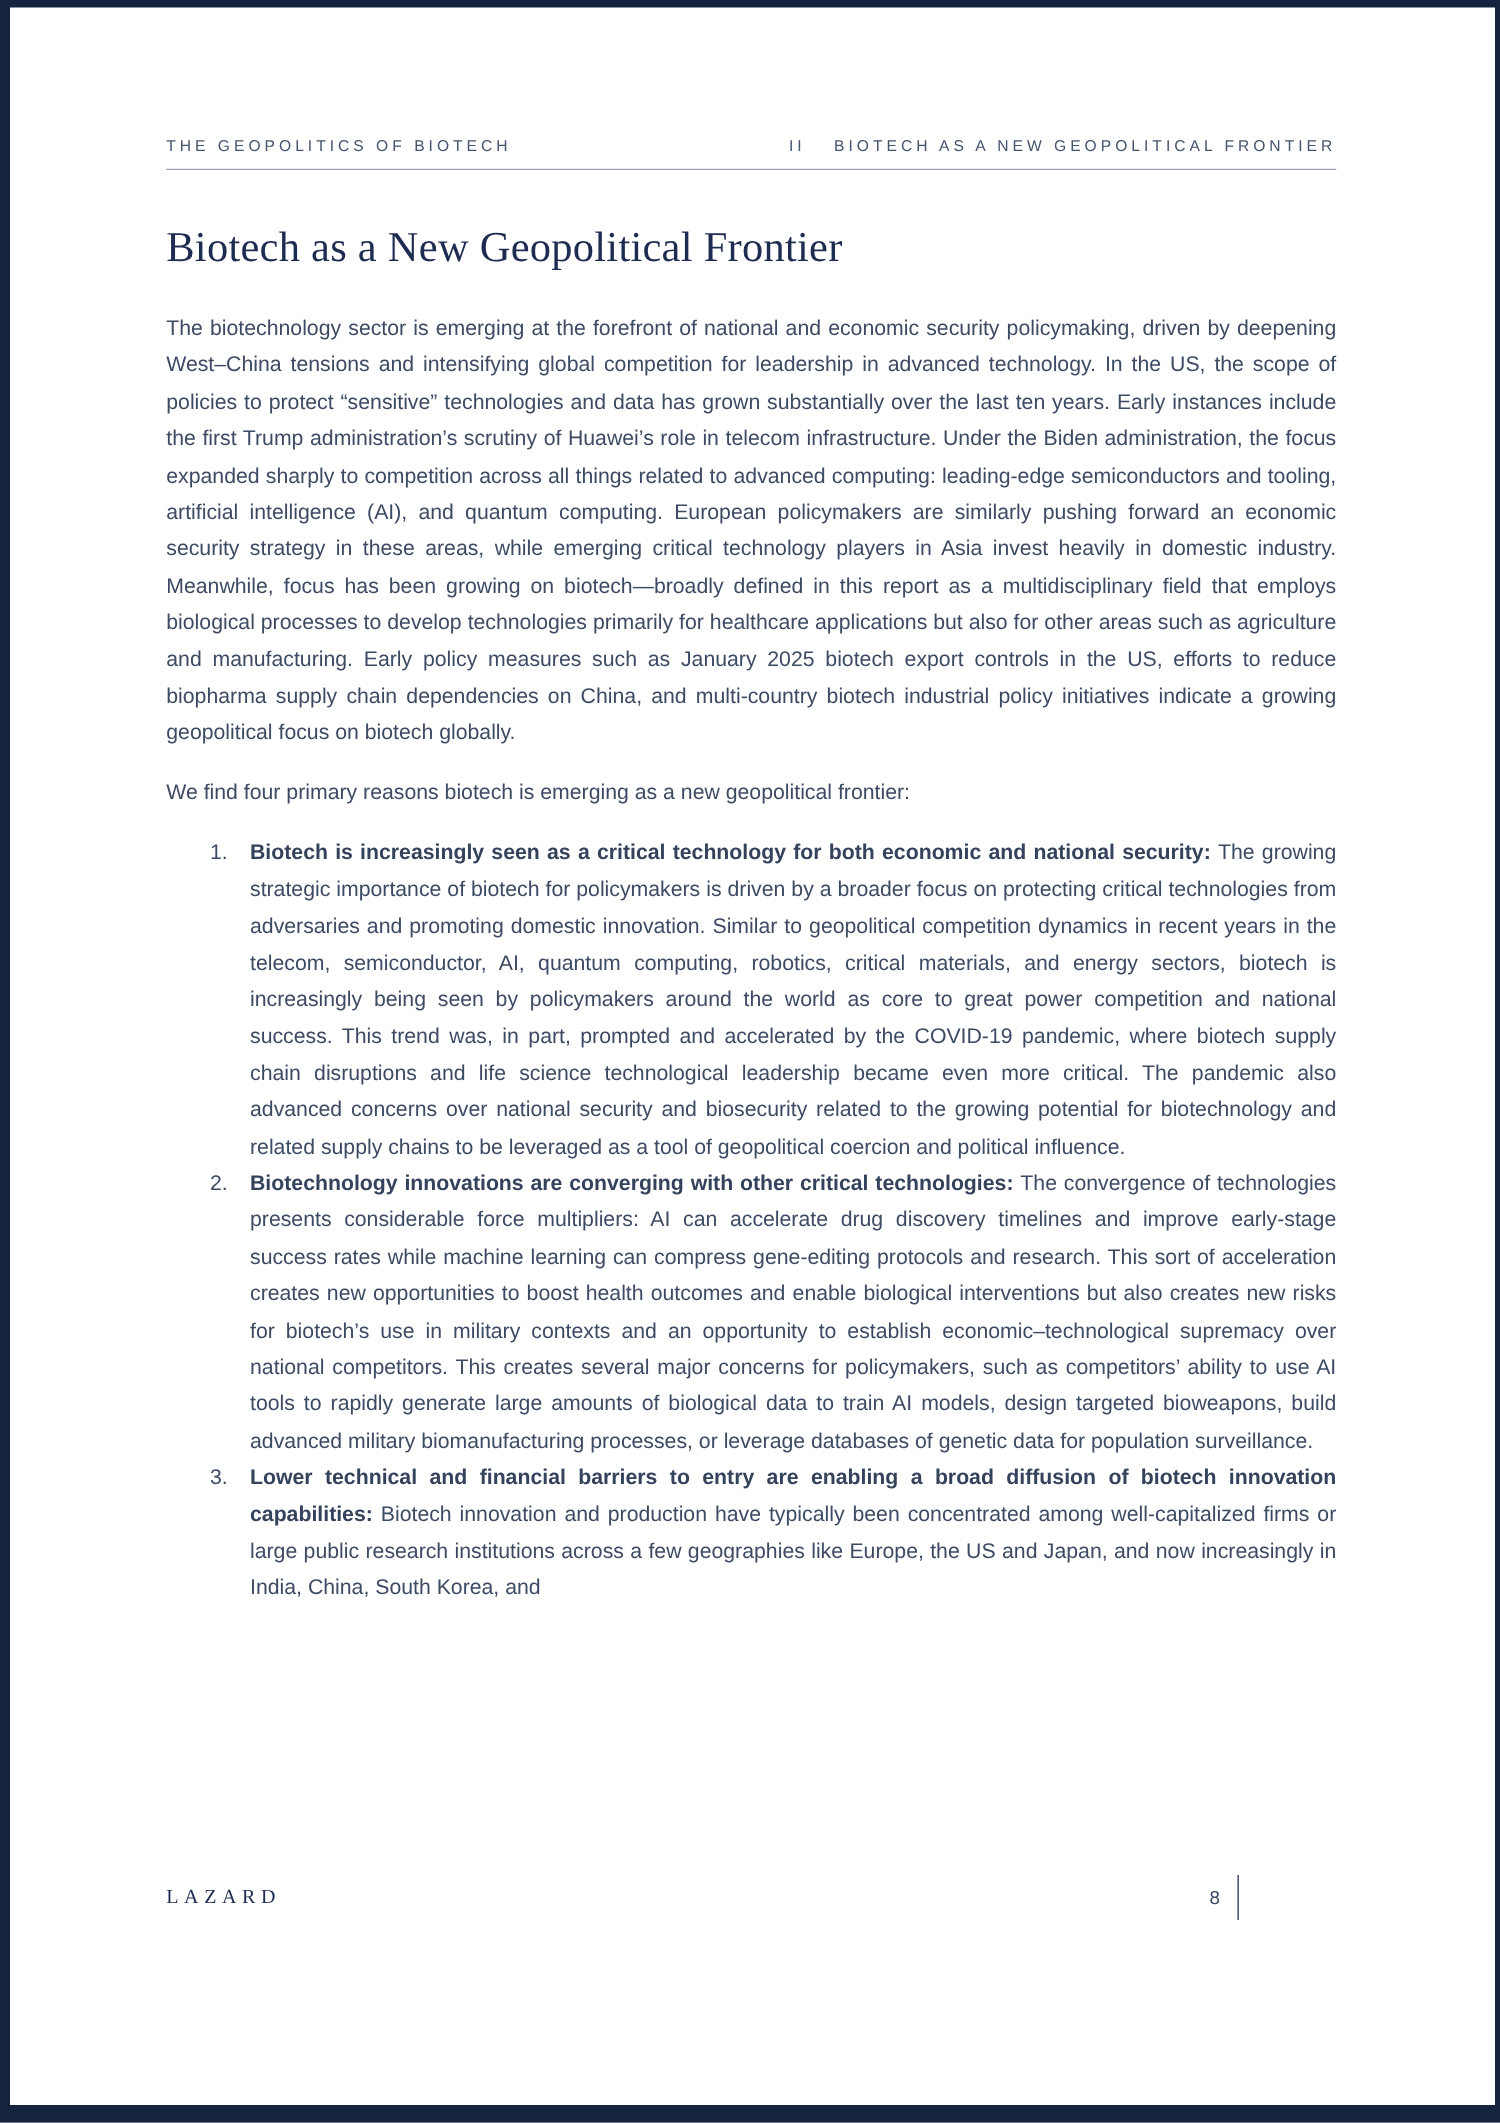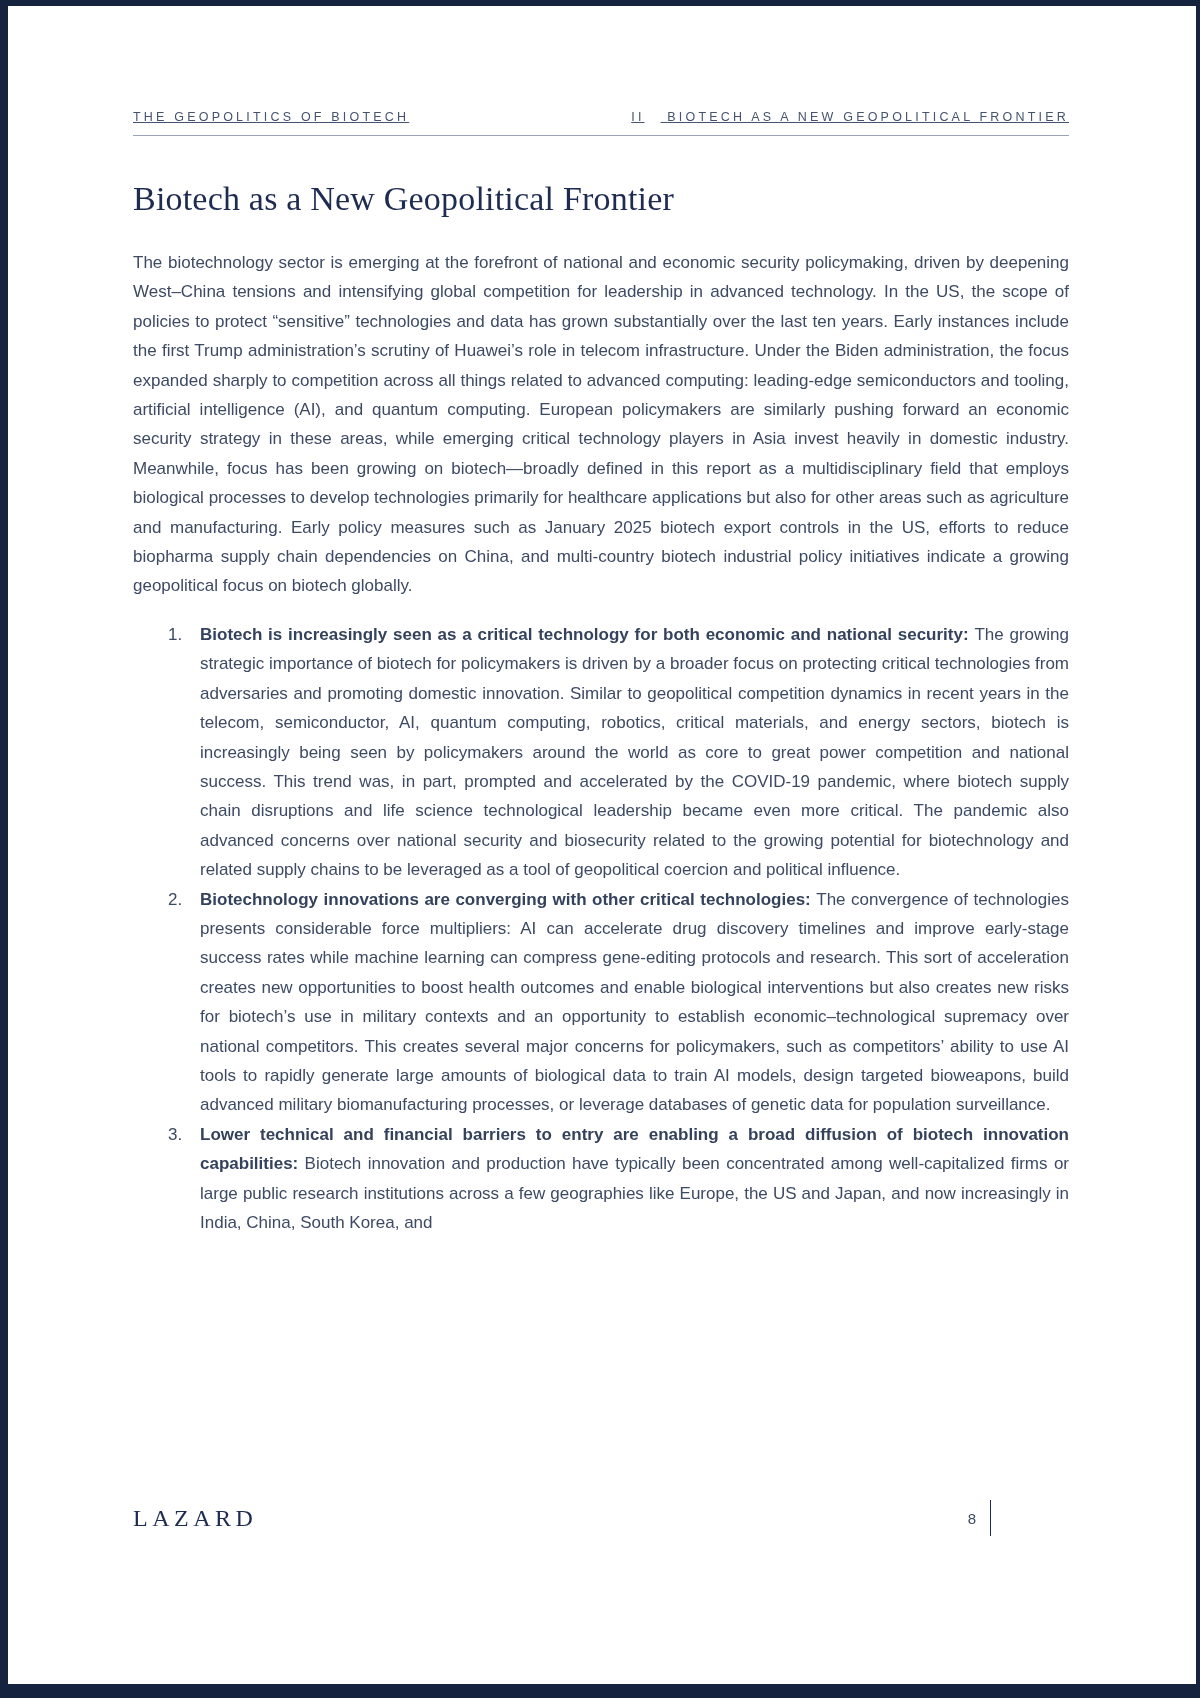--- a/index.html
+++ b/index.html
@@ -34,21 +34,20 @@
   }
   
   .running-head{
     display:flex;
     justify-content:space-between;
     align-items:baseline;
     font-size:12.5px;
     letter-spacing:3.2px;
     color:var(--header);
     font-weight:500;
-    text-decoration:underline;
   }
   .running-head .sec-num{margin-right:16px;}
   .head-rule{
     border:none;
     border-top:1px solid var(--rule);
     margin-top:11px;
   }
   
   .doc-title{
     margin-top:44px;
@@ -84,21 +83,21 @@
   
   .page-footer{
     margin-top:auto;
     padding-bottom:148px;
     display:flex;
     justify-content:space-between;
     align-items:center;
   }
   .brand-logo{
     font-family:"Liberation Serif",serif;
-    font-size:24px;
+    font-size:16px;
     letter-spacing:4.5px;
     color:var(--navy);
     font-weight:500;
   }
   .folio{
     display:flex;
     align-items:center;
     margin-right:78px;
   }
   .folio .page-num{
@@ -125,20 +124,21 @@
         <span>BIOTECH AS A NEW GEOPOLITICAL FRONTIER</span>
       </span>
     </div>
     <hr class="head-rule">
 
     <h1 class="doc-title">Biotech as a New Geopolitical Frontier</h1>
 
     <div class="body-copy">
       <p class="para">The biotechnology sector is emerging at the forefront of national and economic security policymaking, driven by deepening West–China tensions and intensifying global competition for leadership in advanced technology. In the US, the scope of policies to protect “sensitive” technologies and data has grown substantially over the last ten years. Early instances include the first Trump administration’s scrutiny of Huawei’s role in telecom infrastructure. Under the Biden administration, the focus expanded sharply to competition across all things related to advanced computing: leading-edge semiconductors and tooling, artificial intelligence (AI), and quantum computing. European policymakers are similarly pushing forward an economic security strategy in these areas, while emerging critical technology players in Asia invest heavily in domestic industry. Meanwhile, focus has been growing on biotech—broadly defined in this report as a multidisciplinary field that employs biological processes to develop technologies primarily for healthcare applications but also for other areas such as agriculture and manufacturing. Early policy measures such as January 2025 biotech export controls in the US, efforts to reduce biopharma supply chain dependencies on China, and multi-country biotech industrial policy initiatives indicate a growing geopolitical focus on biotech globally.</p>
 
+      <p class="para lead-para">We find four primary reasons biotech is emerging as a new geopolitical frontier:</p>
 
       <div class="num-list">
         <div class="list-item">
           <span class="li-num">1.</span>
           <span class="li-bold">Biotech is increasingly seen as a critical technology for both economic and national security: </span><span>The growing strategic importance of biotech for policymakers is driven by a broader focus on protecting critical technologies from adversaries and promoting domestic innovation. Similar to geopolitical competition dynamics in recent years in the telecom, semiconductor, AI, quantum computing, robotics, critical materials, and energy sectors, biotech is increasingly being seen by policymakers around the world as core to great power competition and national success. This trend was, in part, prompted and accelerated by the COVID-19 pandemic, where biotech supply chain disruptions and life science technological leadership became even more critical. The pandemic also advanced concerns over national security and biosecurity related to the growing potential for biotechnology and related supply chains to be leveraged as a tool of geopolitical coercion and political influence.</span>
         </div>
         <div class="list-item">
           <span class="li-num">2.</span>
           <span class="li-bold">Biotechnology innovations are converging with other critical technologies: </span><span>The convergence of technologies presents considerable force multipliers: AI can accelerate drug discovery timelines and improve early-stage success rates while machine learning can compress gene-editing protocols and research. This sort of acceleration creates new opportunities to boost health outcomes and enable biological interventions but also creates new risks for biotech’s use in military contexts and an opportunity to establish economic–technological supremacy over national competitors. This creates several major concerns for policymakers, such as competitors’ ability to use AI tools to rapidly generate large amounts of biological data to train AI models, design targeted bioweapons, build advanced military biomanufacturing processes, or leverage databases of genetic data for population surveillance.</span>
         </div>

